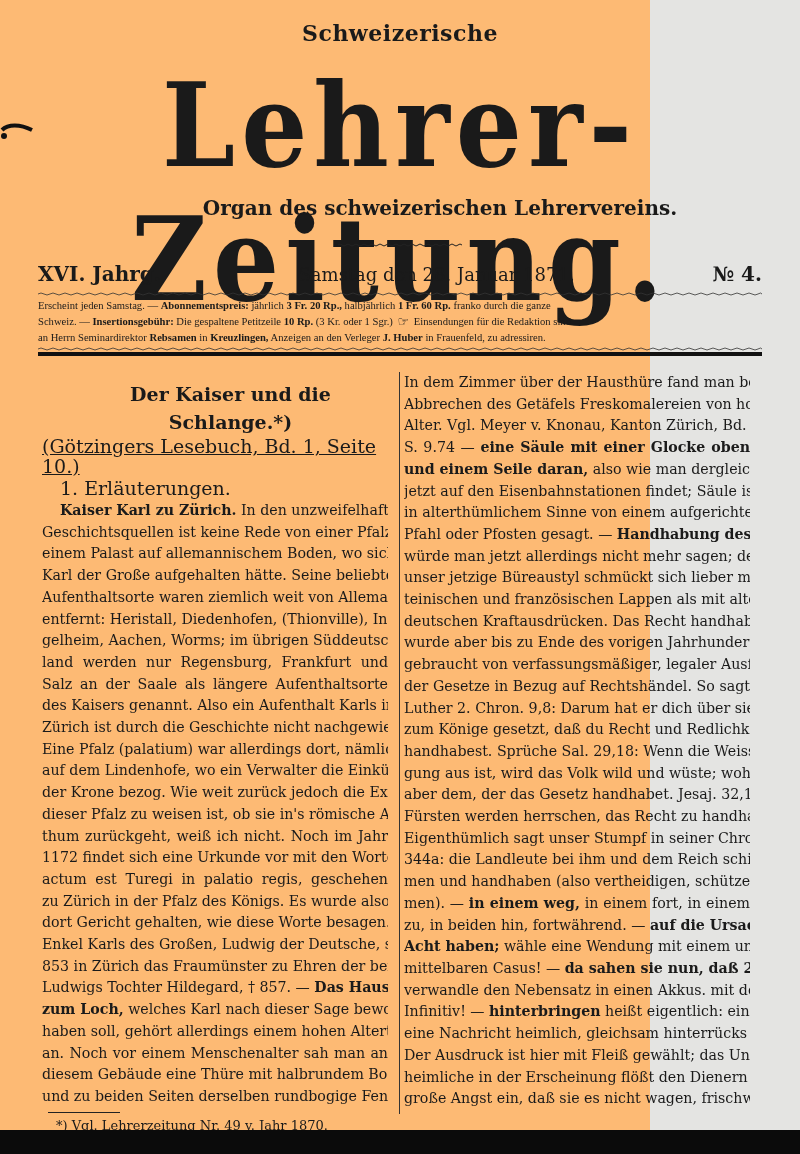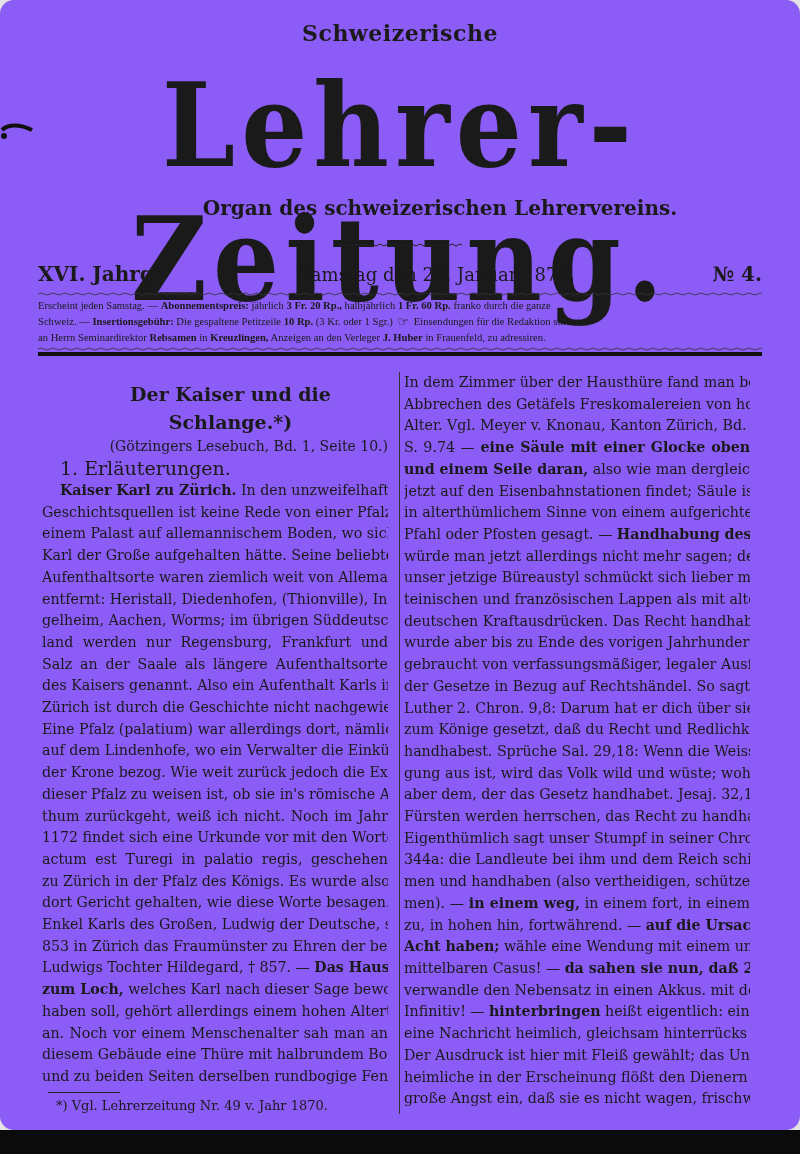--- a/index.html
+++ b/index.html
@@ -3,23 +3,22 @@
 <meta charset="utf-8">
 <style>
   html, body { margin: 0; padding: 0; }
   body {
     width: 800px; height: 1154px; overflow: hidden; position: relative;
     background: #e4e4e2;
     color: #1a1a1a;
     font-family: "DejaVu Serif", serif;
   }
   .page {
-    position: absolute; left: 0; top: 0; width: 800px; height: 1130px;
-    background: #8b5cf6;
-    border-radius: 14px;
+    position: absolute; left: 0; top: 0; width: 650px; height: 1130px;
+    background: #fdba74;
   }
   .bottom-band { position: absolute; left: 0; top: 1130px; width: 800px; height: 24px; background: #0b0b0b; }
 
   .fleuron {
     position: absolute; left: 0; top: 122px; width: 34px; height: 20px;
   }
 
   .masthead-small {
     position: absolute; top: 20px; left: 0; width: 800px; text-align: center;
     font-family: "DejaVu Serif", serif; font-weight: bold; font-size: 22px; letter-spacing: 0.5px;
@@ -69,21 +68,21 @@
   .col-right { left: 404px; width: 346px; }
   .col .ln { display: block; white-space: nowrap; text-align-last: justify; overflow: hidden; }
   .col .ln.last { text-align-last: left; }
   .col b { font-weight: bold; }
 
   .article-title {
     text-align: center; font-weight: bold; font-size: 19px; line-height: 28px; margin-top: 8px;
     font-family: "DejaVu Serif", serif;
     margin-left: 31px;
   }
-  .article-source { text-align: right; font-size: 14px; line-height: 20px; }
+  .article-source { text-align: left; font-size: 19px; line-height: 20px; text-decoration: underline; }
   .section-heading { font-weight: normal; font-size: 19px; line-height: 24px; padding-left: 18px; }
   .indent { padding-left: 18px; }
 
   .footnote-rule { width: 72px; height: 1px; background: #222; margin: 4px 0 4px 6px; }
   .footnote { font-size: 13px; line-height: 18px; padding-left: 14px; }
 </style>
 </head>
 <body>
 
 <div class="page">
@@ -188,21 +187,21 @@
         <span class="ln"><span>Luther 2. Chron. 9,8: Darum hat er dich über sie</span></span>
         <span class="ln"><span>zum Könige gesetzt, daß du Recht und Redlichkeit</span></span>
         <span class="ln"><span>handhabest. Sprüche Sal. 29,18: Wenn die Weissa-</span></span>
         <span class="ln"><span>gung aus ist, wird das Volk wild und wüste; wohl</span></span>
         <span class="ln"><span>aber dem, der das Gesetz handhabet. Jesaj. 32,1:</span></span>
         <span class="ln"><span>Fürsten werden herrschen, das Recht zu handhaben.</span></span>
         <span class="ln"><span>Eigenthümlich sagt unser Stumpf in seiner Chronik</span></span>
         <span class="ln"><span>344a: die Landleute bei ihm und dem Reich schir-</span></span>
         <span class="ln"><span>men und handhaben (also vertheidigen, schützen, schir-</span></span>
         <span class="ln"><span>men). — </span><b>in einem weg,</b><span> in einem fort, in einem</span></span>
-        <span class="ln"><span>zu, in hohen hin, fortwährend. — </span><b>auf die Ursache</b></span>
+        <span class="ln"><span>zu, in beiden hin, fortwährend. — </span><b>auf die Ursache</b></span>
         <span class="ln"><b>Acht haben;</b><span> wähle eine Wendung mit einem un-</span></span>
         <span class="ln"><span>mittelbaren Casus! — </span><b>da sahen sie nun, daß 2c.;</b></span>
         <span class="ln"><span>verwandle den Nebensatz in einen Akkus. mit dem</span></span>
         <span class="ln"><span>Infinitiv! — </span><b>hinterbringen</b><span> heißt eigentlich: einem</span></span>
         <span class="ln"><span>eine Nachricht heimlich, gleichsam hinterrücks melden.</span></span>
         <span class="ln"><span>Der Ausdruck ist hier mit Fleiß gewählt; das Un-</span></span>
         <span class="ln"><span>heimliche in der Erscheinung flößt den Dienern so</span></span>
         <span class="ln"><span>große Angst ein, daß sie es nicht wagen, frischweg</span></span>
       </div>
   </div>

